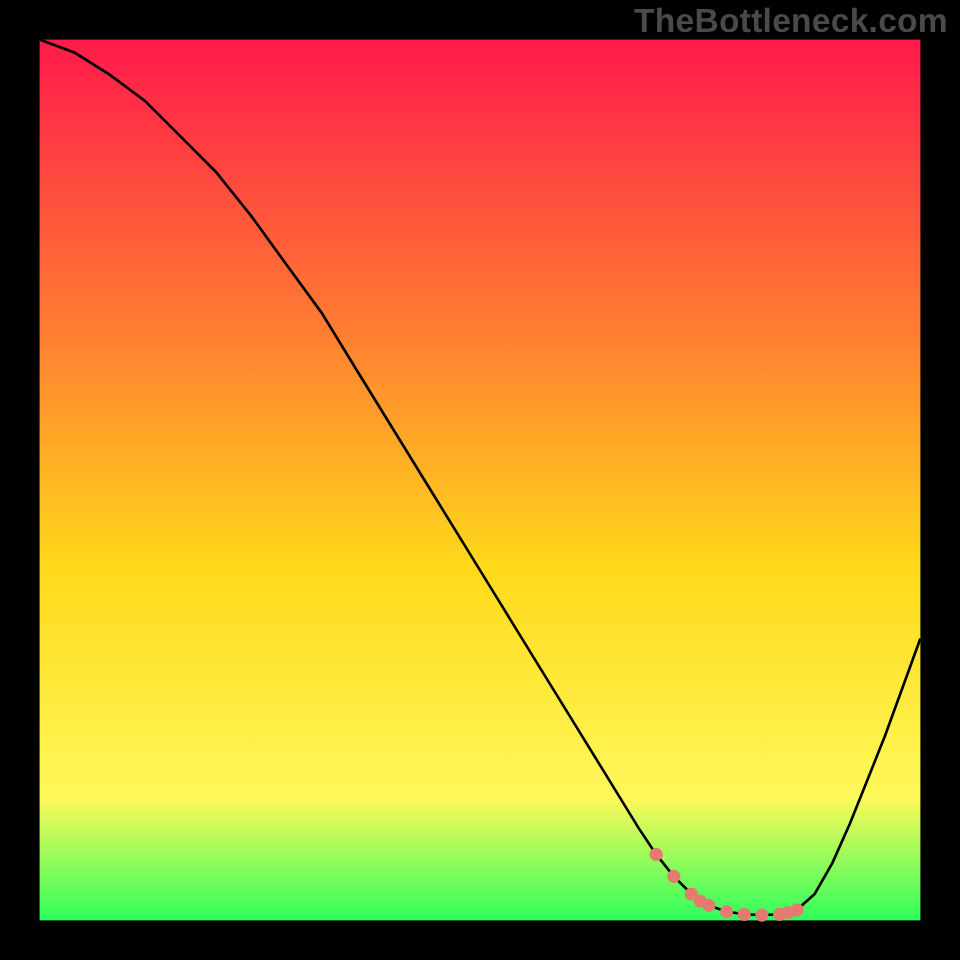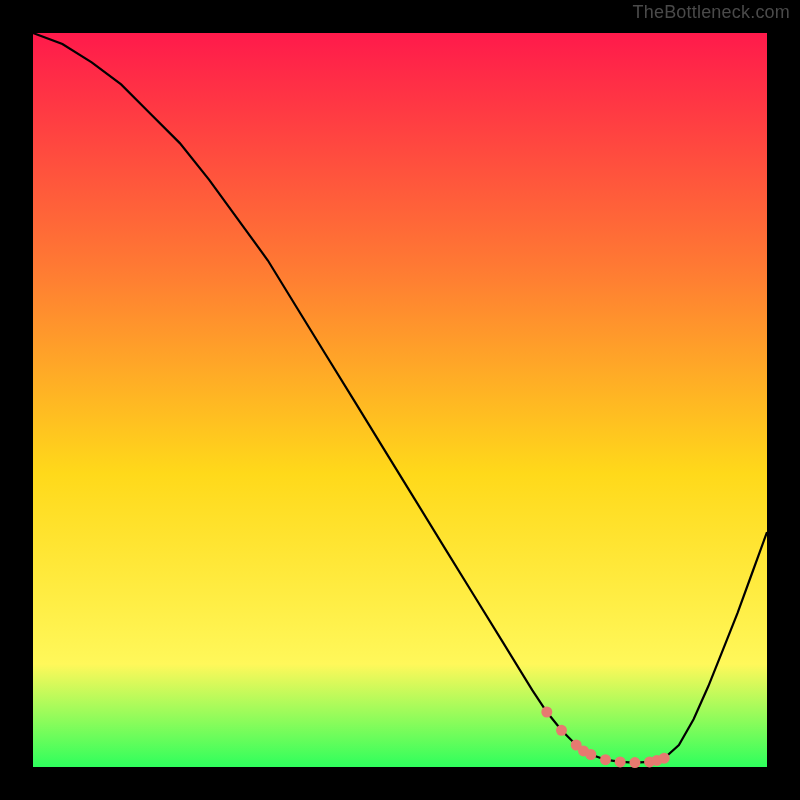--- a/index.html
+++ b/index.html
@@ -16,22 +16,22 @@
     top: 0;
     left: 0;
     width: 800px;
     height: 800px;
   }
   .watermark {
     position: absolute;
     top: 2px;
     right: 10px;
     color: #4a4a4a;
-    font-size: 18px;
-    font-weight: 400;
+    font-size: 28px;
+    font-weight: 700;
     letter-spacing: 0.2px;
     z-index: 5;
   }
   svg {
     display: block;
   }
 </style>
 </head>
 <body>
 

